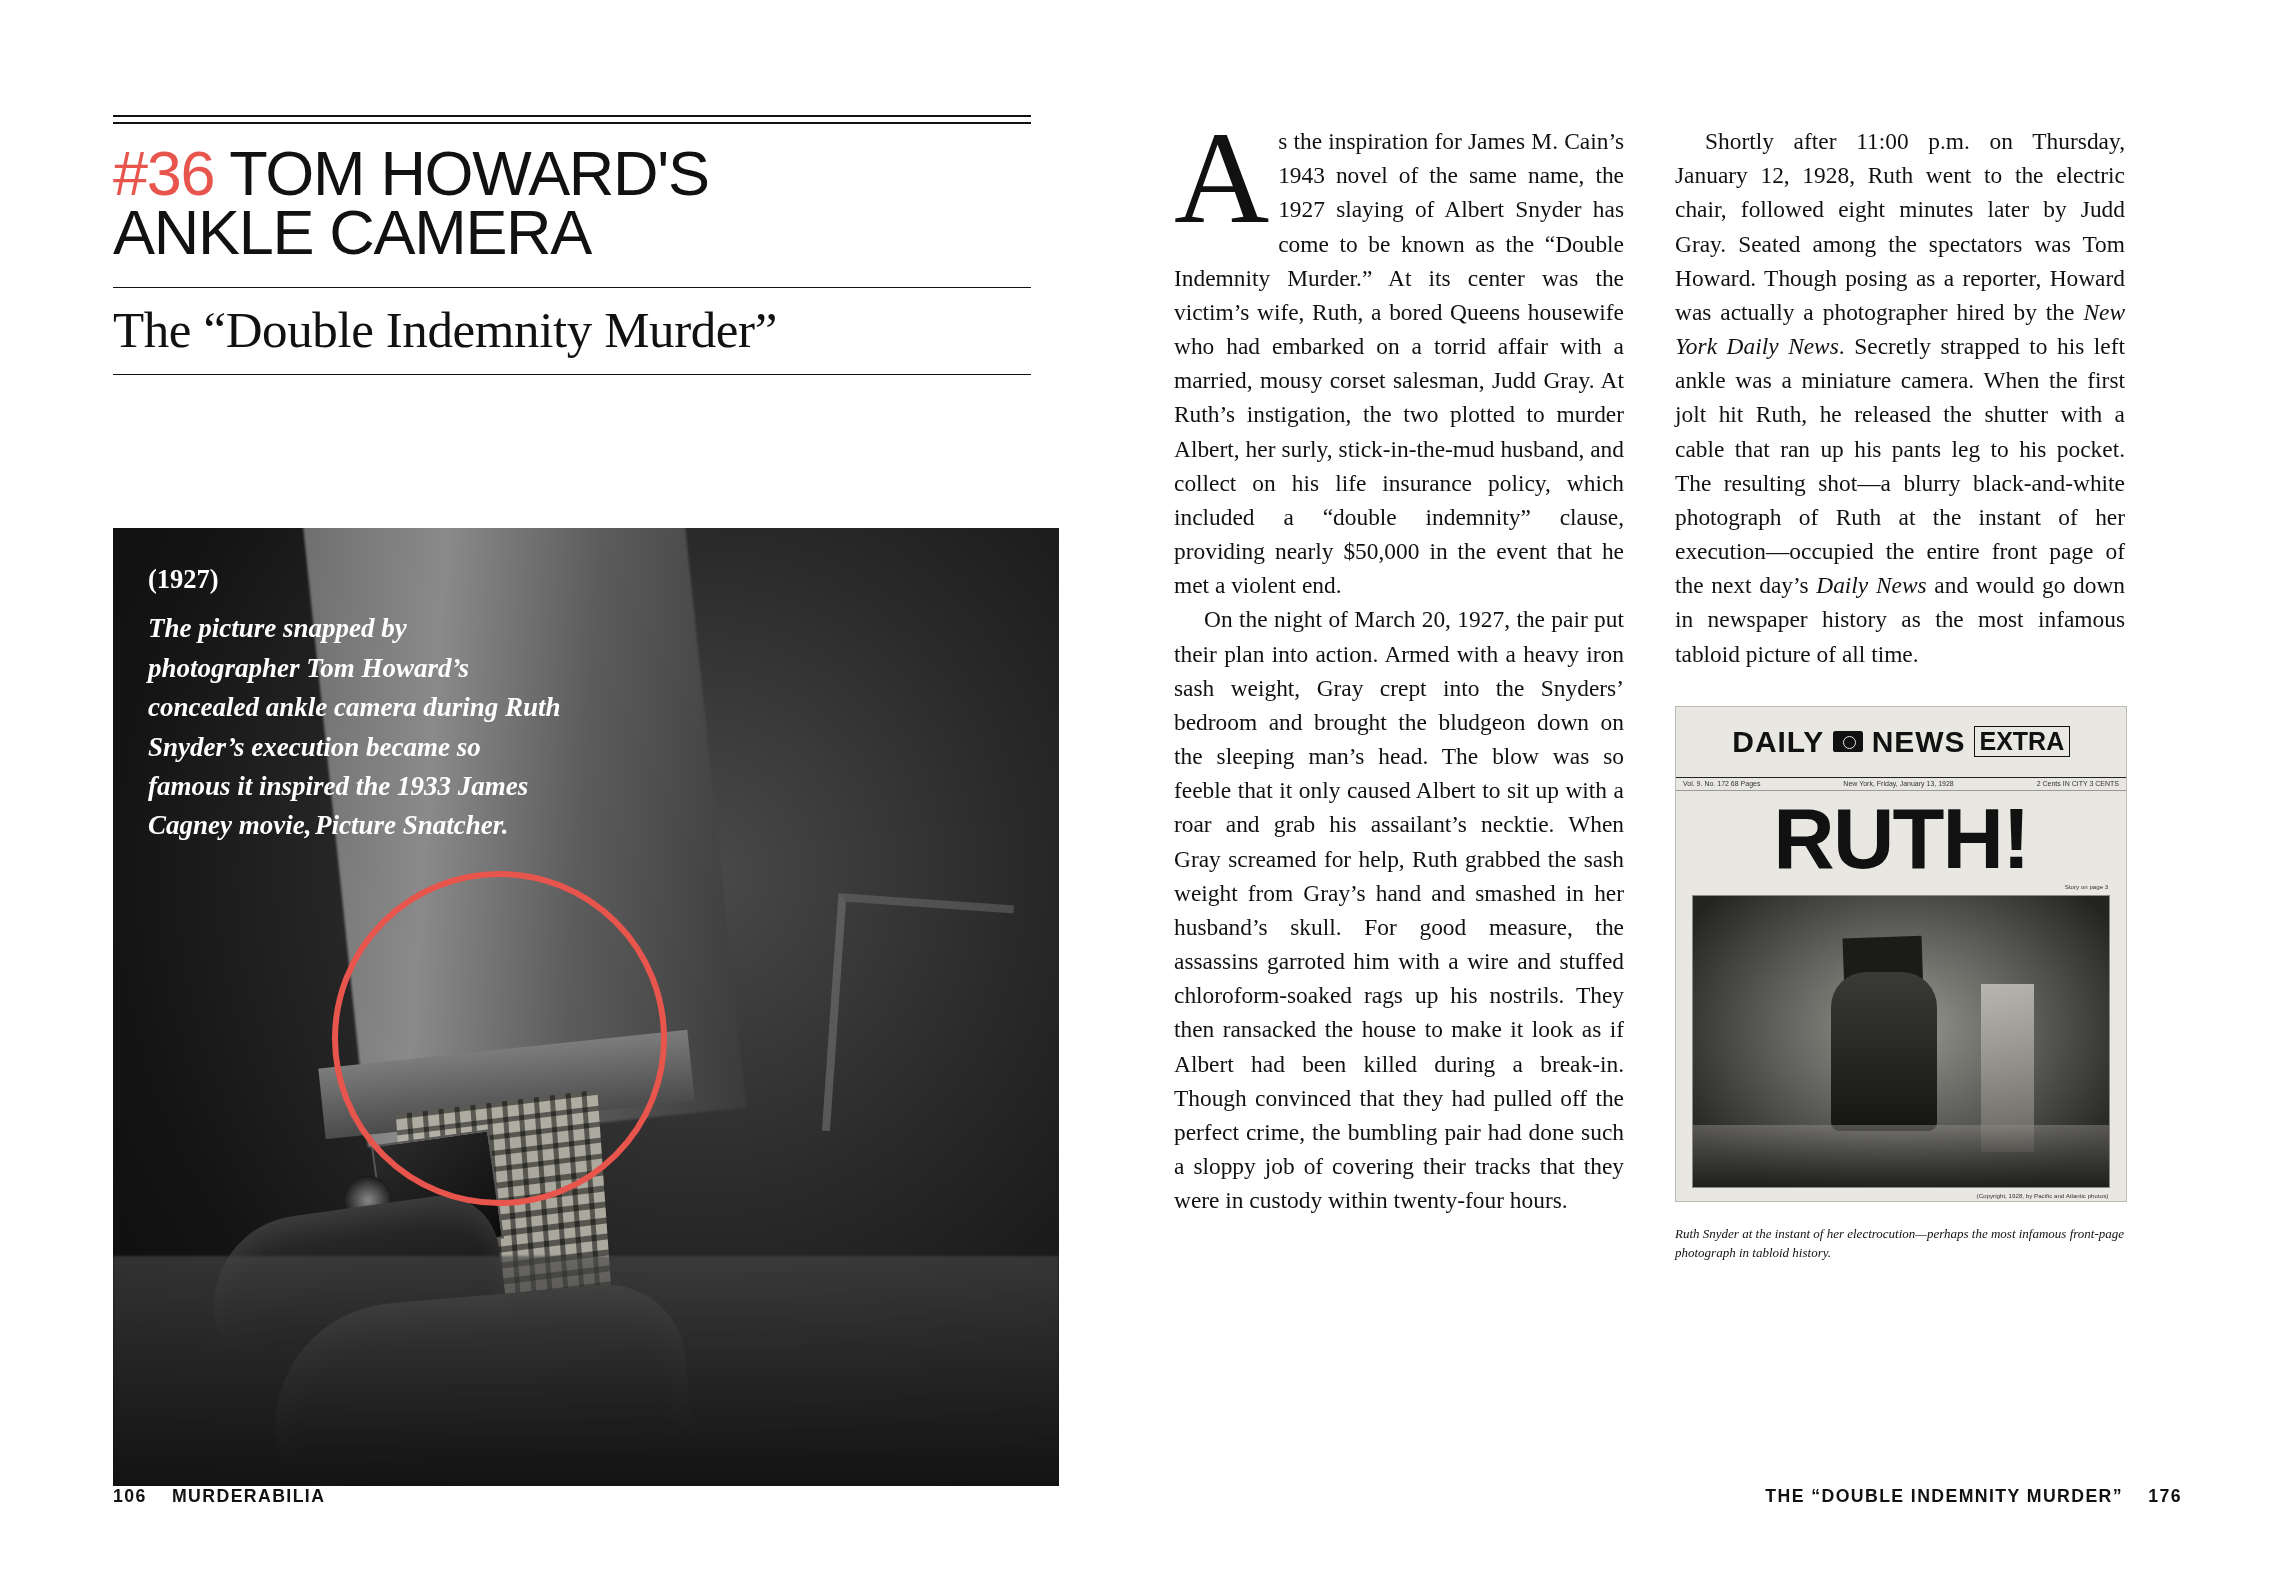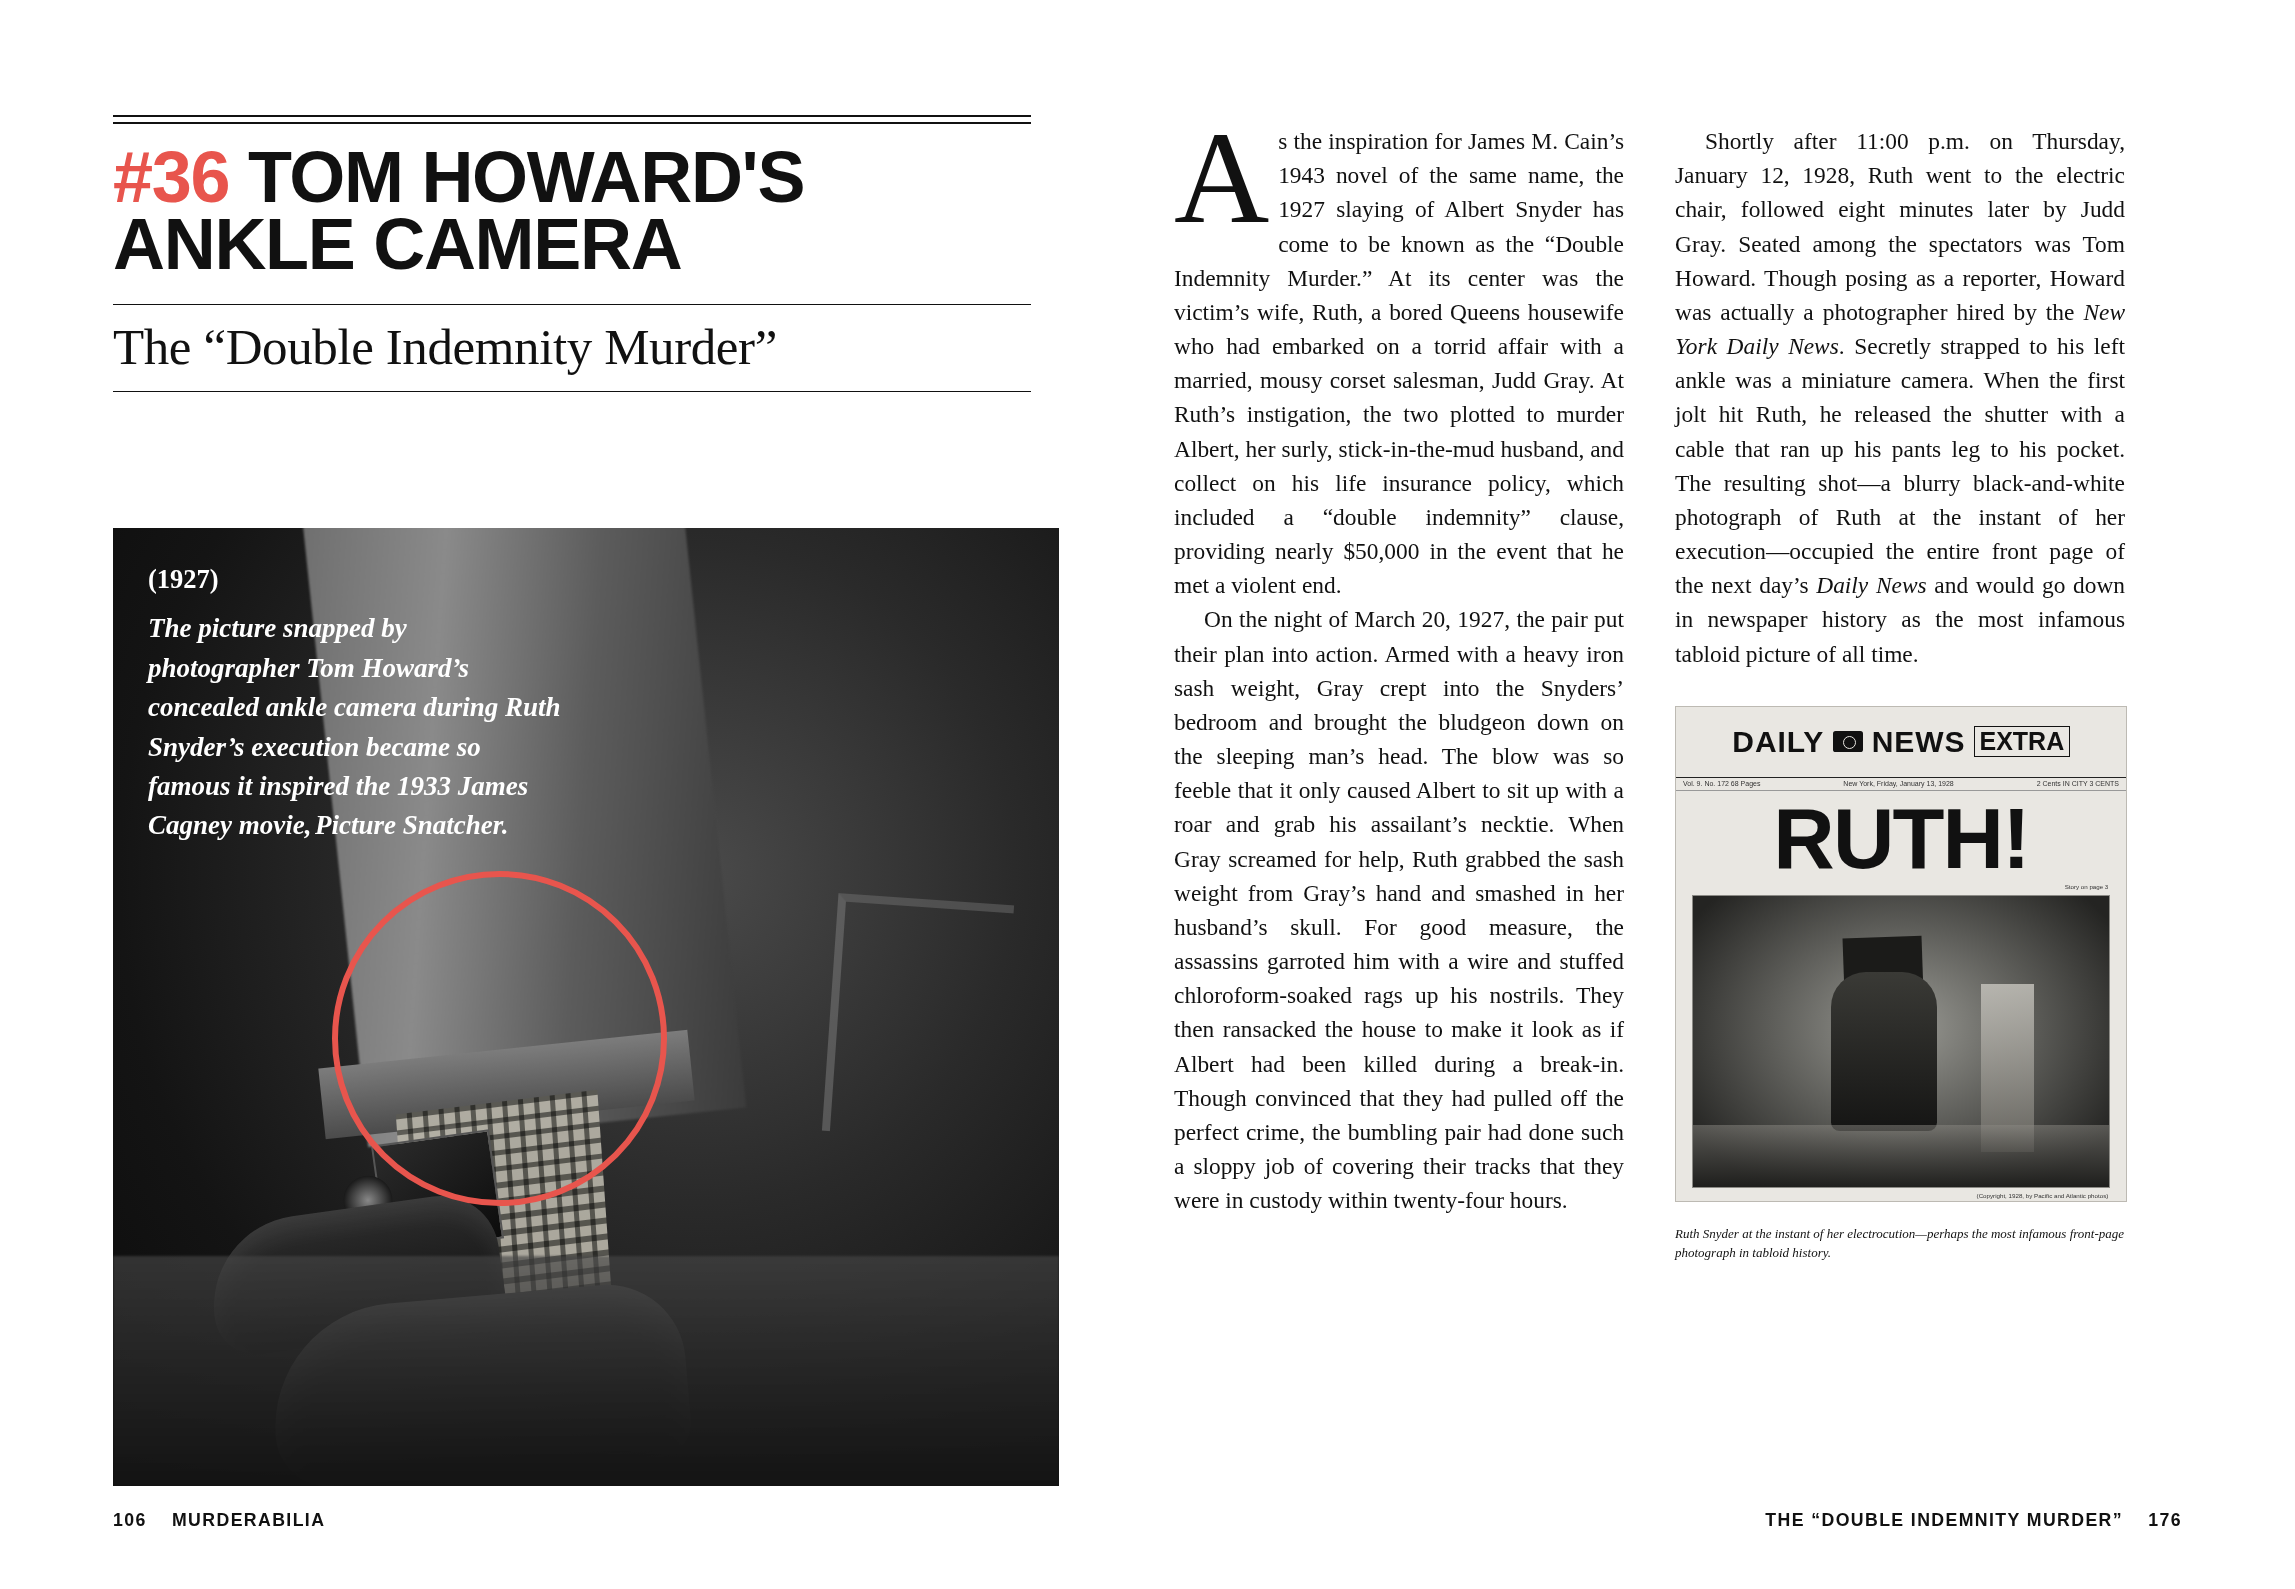--- a/index.html
+++ b/index.html
@@ -15,22 +15,22 @@
   .page-left { position:relative; width:1148px; height:1589px; box-sizing:border-box; }
   .page-right { position:relative; width:1148px; height:1589px; box-sizing:border-box; }
 
   .title-block { position:absolute; left:113px; top:115px; width:918px; }
   .rule-double { border-top:2.6px solid #111; border-bottom:2.6px solid #111; height:5.3px; box-sizing:content-box; }
   .rule-double > div { height:0; }
 
   .headline-wrap { margin-top:19.4px; }
   .headline {
     font-family:"Liberation Sans", sans-serif;
-    font-weight:bold;
-    font-size:72px;
+    font-weight:normal;
+    font-size:63px;
     line-height:0.94;
     letter-spacing:-1.3px;
     color:#111;
     margin:0;
     text-transform:uppercase;
   }
   .headline .num { color:#e8554d; }
   .subrule { margin-top:25px; border-top:1.8px solid #111; }
   .subhead {
     font-family:"Liberation Serif", serif;
@@ -121,21 +121,21 @@
     position:absolute; left:35px; top:32px; width:415px;
     color:#fff;
     font-family:"Liberation Serif", serif;
     line-height:1.46;
   }
   .caption .year { font-weight:bold; font-size:26.5px; display:block; margin-bottom:10.6px; }
   .caption .ctext { font-style:italic; font-weight:bold; font-size:27px; }
 
   
   .folio {
-    position:absolute; bottom:58px;
+    position:absolute; bottom:82px;
     font-family:"Liberation Sans", sans-serif;
     font-size:17.7px; font-weight:bold; letter-spacing:1.4px; color:#111;
   }
   .folio-left { left:113px; }
   .folio-right { right:113px; text-align:right; }
 
   
   .cols {
     position:absolute; left:26.5px; top:124px; width:1033px; height:1280px;
     display:flex; gap:51px;

